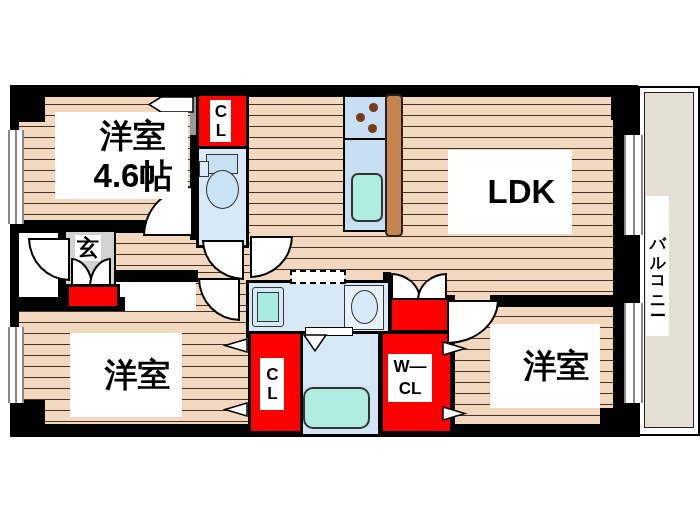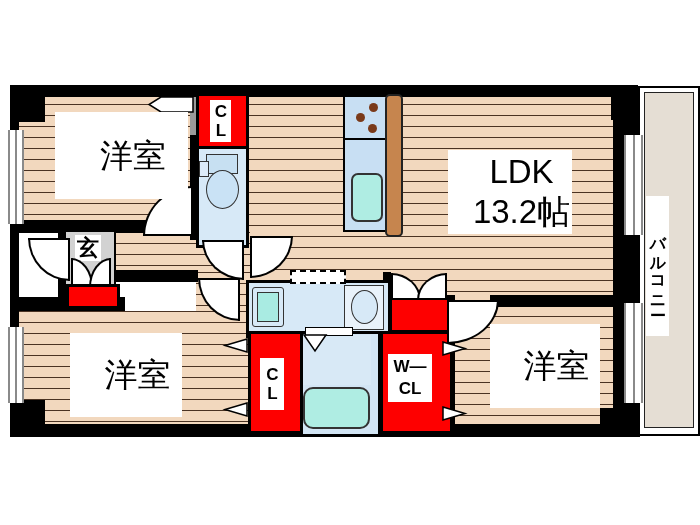--- a/index.html
+++ b/index.html
@@ -7,21 +7,21 @@
           font-family:"Liberation Sans","DejaVu Sans",sans-serif;}
   .abs{position:absolute;}
   .wall{position:absolute;background:#000;}
   .wood{position:absolute;background:#F2D8BE;
         background-image:repeating-linear-gradient(to bottom,rgba(45,22,8,0.85) 0,rgba(45,22,8,0.85) 1px,transparent 1px,transparent 11px);}
   .tile{position:absolute;background:#D2D2D2;border:2px solid #000;}
   .red{position:absolute;background:#FE0000;border:3px solid #000;}
   .blue-room{position:absolute;background:#D7E9F7;border:3px solid #000;}
   .label-box{position:absolute;background:#fff;display:flex;flex-direction:column;
              align-items:center;justify-content:center;color:#000;}
-  .room-label{font-size:33px;font-weight:normal;line-height:1.2;white-space:nowrap;margin-left:23px;}
+  .room-label{font-size:33px;font-weight:bold;line-height:1.2;white-space:nowrap;margin-left:23px;}
   .mini-label{background:#fff;display:flex;flex-direction:column;align-items:center;justify-content:center;
               font-weight:bold;color:#000;}
   .vtext{writing-mode:vertical-rl;text-orientation:upright;}
   .arc{position:absolute;background:#fff;border:2px solid #000;}
   .arc-tl{border-radius:100% 0 0 0;}
   .arc-tr{border-radius:0 100% 0 0;}
   .arc-br{border-radius:0 0 100% 0;}
   .arc-bl{border-radius:0 0 0 100%;}
   .win{position:absolute;background:#fff;border-left:2px solid #8a8a8a;border-right:2px solid #8a8a8a;}
   .win-mid{position:absolute;left:50%;top:0;bottom:0;width:2px;margin-left:-1px;background:#8a8a8a;}
@@ -151,24 +151,24 @@
     </svg>
   <svg style="left:442px;top:341px;" width="24" height="15" viewBox="0 0 24 15">
       <polygon points="1,1 23,7.5 1,14" fill="#fff" stroke="#000" stroke-width="1.5"></polygon>
     </svg>
   <svg style="left:442px;top:406px;" width="24" height="15" viewBox="0 0 24 15">
       <polygon points="1,1 23,7.5 1,14" fill="#fff" stroke="#000" stroke-width="1.5"></polygon>
     </svg>
 
   <div class="label-box" style="left:55px;top:112px;width:133px;height:87px;">
     <div class="room-label">洋室</div>
+    <div class="room-label">4.6帖</div>
   </div>
   <div class="label-box" style="left:448px;top:150px;width:124px;height:84px;">
     <div class="room-label">LDK</div>
-    <div class="room-label">13.2帖</div>
   </div>
   <div class="label-box" style="left:70px;top:333px;width:112px;height:84px;">
     <div class="room-label">洋室</div>
   </div>
   <div class="label-box" style="left:490px;top:324px;width:110px;height:84px;">
     <div class="room-label">洋室</div>
   </div>
 
 </div>
 

